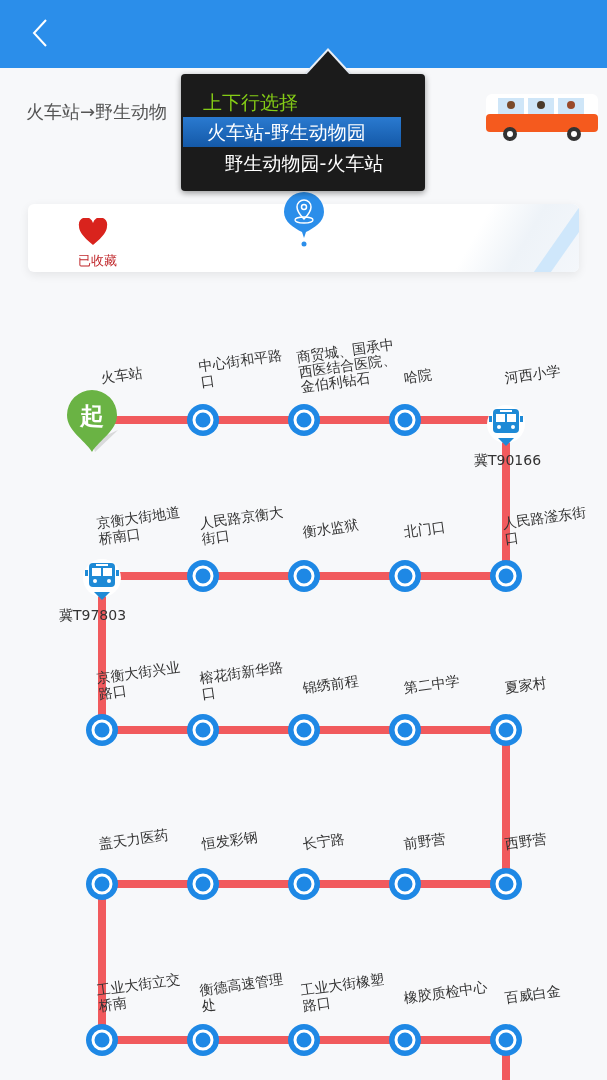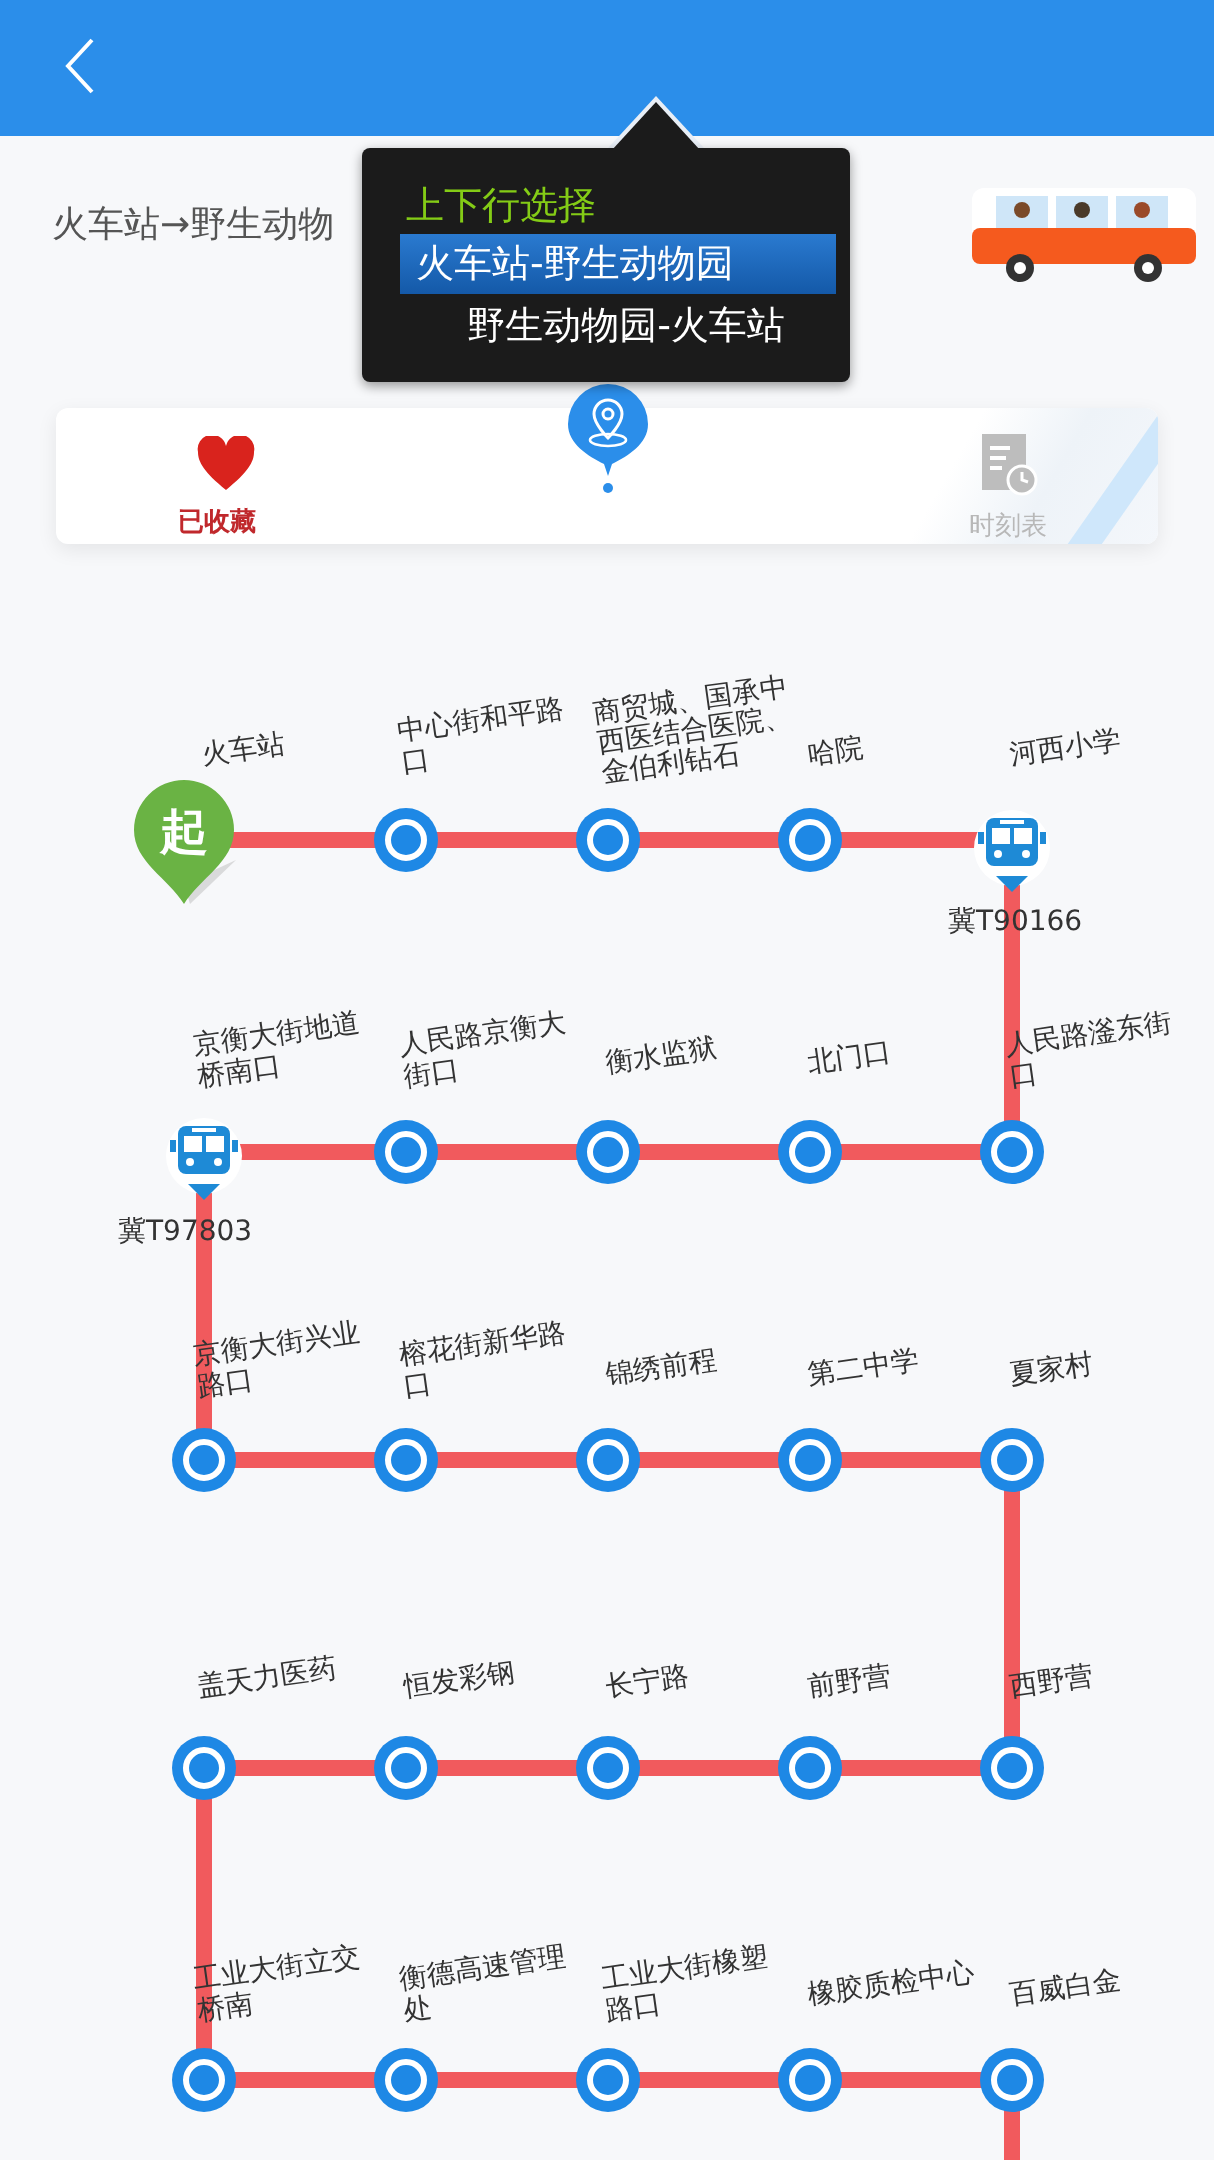--- a/index.html
+++ b/index.html
@@ -7,27 +7,27 @@
   body { background: #f7f8fa; font-family: "DejaVu Sans", "Liberation Sans", sans-serif; position: relative; color: #333; }
   .header { position: absolute; left: 0; top: 0; width: 607px; height: 68px; background: #2b8eea; }
   .back { position: absolute; left: 28px; top: 16px; width: 30px; height: 34px; cursor: pointer; }
   .title { position: absolute; left: 0; right: 0; top: 18px; text-align: center; color: #fff; font-size: 20px; letter-spacing: 0.5px; }
   .route-summary { position: absolute; left: 26px; top: 100px; font-size: 18px; color: #555; white-space: nowrap; }
   .bus-illustration { position: absolute; left: 482px; top: 88px; width: 118px; height: 56px; }
   .popup { position: absolute; left: 181px; top: 74px; width: 244px; height: 117px; background: #1b1b1b; border-radius: 4px; box-shadow: 0 2px 6px rgba(0,0,0,0.4); z-index: 5; }
   .popup-arrow { position: absolute; left: 264px; top: 50px; width: 0; height: 0; border-left: 22px solid transparent; border-right: 22px solid transparent; border-bottom: 24px solid #1b1b1b; z-index: 6; }
   .popup-arrow-border { position: absolute; left: 262px; top: 48px; width: 0; height: 0; border-left: 24px solid transparent; border-right: 24px solid transparent; border-bottom: 26px solid #e8eef6; z-index: 5; }
   .popup-heading { position: absolute; left: 22px; top: 16px; font-size: 19px; color: #84cc16; }
-  .popup-option { position: absolute; left: 19px; width: 218px; height: 30px; line-height: 30px; padding-left: 8px; font-size: 19px; color: #fff; cursor: pointer; white-space: nowrap; }
+  .popup-option { position: absolute; left: 2px; width: 218px; height: 30px; line-height: 30px; padding-left: 24px; font-size: 19px; color: #fff; cursor: pointer; white-space: nowrap; }
   .popup-option.sel { top: 43px; background: linear-gradient(#2a7ad0, #1459a8); }
   .popup-option.alt { top: 74px; text-align: center; }
   .card { position: absolute; left: 28px; top: 204px; width: 551px; height: 68px; background: #fff; border-radius: 6px; box-shadow: 0 3px 10px rgba(0,0,0,0.08); overflow: hidden; }
   .card-map { position: absolute; right: 0; top: 0; width: 140px; height: 68px; background: linear-gradient(120deg, #ffffff 30%, #eef3f8 60%, #f4f7fb 100%); }
   .card-map-road { position: absolute; right: 10px; top: -10px; width: 14px; height: 100px; background: #cfe7fb; transform: rotate(35deg); }
-  .fav { position: absolute; left: 50px; top: 14px; width: 50px; text-align: right; cursor: pointer; font-weight: bold; }
+  .fav { position: absolute; left: 50px; top: 14px; width: 50px; text-align: left; cursor: pointer; }
   .fav-label { display: block; font-size: 13px; color: #c0282c; margin-top: 2px; }
   .sched { position: absolute; right: 50px; top: 12px; width: 50px; text-align: center; cursor: pointer; }
   .sched-label { display: block; font-size: 13px; color: #b8b8b8; margin-top: 2px; }
   .locate { position: absolute; left: 283px; top: 192px; width: 42px; height: 56px; z-index: 4; cursor: pointer; }
   .map-area { position: absolute; left: 0; top: 0; width: 607px; height: 1080px; }
   .station-label { position: absolute; font-size: 14px; line-height: 16px; color: #333; transform: rotate(-8deg); transform-origin: left bottom; white-space: nowrap; }
   .plate { position: absolute; font-size: 14px; color: #333; white-space: nowrap; text-align: right; }
 </style>
 </head>
 <body>
@@ -242,31 +242,20 @@
 <div class="card">
   <div class="card-map">
       <div class="card-map-road"></div>
     </div>
   <div class="fav">
     <svg width="30" height="28" viewBox="0 0 30 28">
         <path d="M15 27 C4 18 1 13 1 8 A7 7 0 0 1 15 5 A7 7 0 0 1 29 8 C29 13 26 18 15 27Z" fill="#d9231d"></path>
       </svg>
     <span class="fav-label">已收藏</span>
   </div>
-  <div class="sched">
-    <svg width="30" height="32" viewBox="0 0 30 32">
-      <rect x="2" y="1" width="22" height="28" fill="#bdbdbd"></rect>
-      <rect x="6" y="7" width="10" height="2" fill="#fff"></rect>
-        <rect x="6" y="12" width="8" height="2" fill="#fff"></rect>
-        <rect x="6" y="17" width="6" height="2" fill="#fff"></rect>
-      <circle cx="22" cy="24" r="7" fill="#bdbdbd" stroke="#fff" stroke-width="1.5"></circle>
-      <polyline points="22,20 22,24 25,25" fill="none" stroke="#fff" stroke-width="1.5"></polyline>
-    </svg>
-    <span class="sched-label">时刻表</span>
-  </div>
 </div>
 
 <div class="locate">
   <svg width="42" height="56" viewBox="0 0 42 56">
     <path d="M21 0 a20 20 0 0 1 20 20 c0 10 -10 16 -18 20 l-2 6 l-2 -6 c-8 -4 -18 -10 -18 -20 a20 20 0 0 1 20 -20z" fill="#2b8eea"></path>
     <circle cx="21" cy="52" r="2.5" fill="#2b8eea"></circle>
     <path d="M21 8 a7 7 0 0 1 7 7 c0 5 -7 12 -7 12 c0 0 -7 -7 -7 -12 a7 7 0 0 1 7 -7z" fill="none" stroke="#fff" stroke-width="1.5"></path>
     <circle cx="21" cy="15" r="2.5" fill="none" stroke="#fff" stroke-width="1.5"></circle>
     <ellipse cx="21" cy="28" rx="9" ry="3" fill="none" stroke="#fff" stroke-width="1.3"></ellipse>
   </svg>

